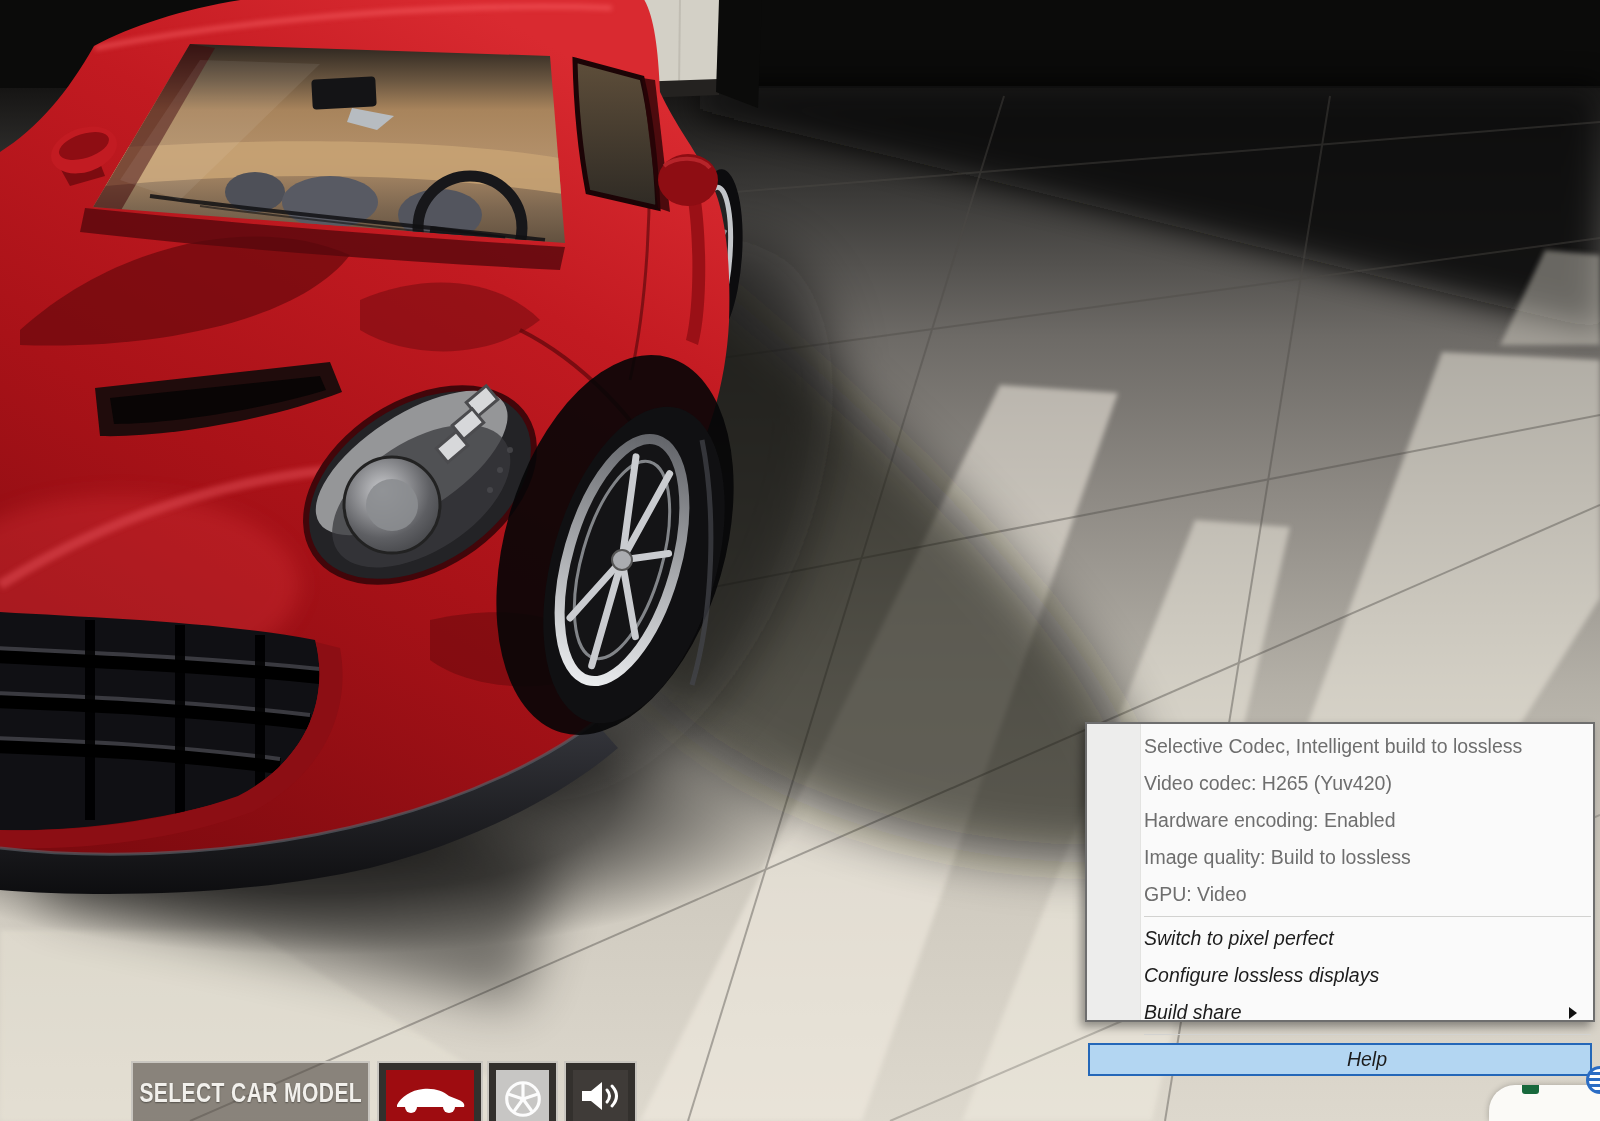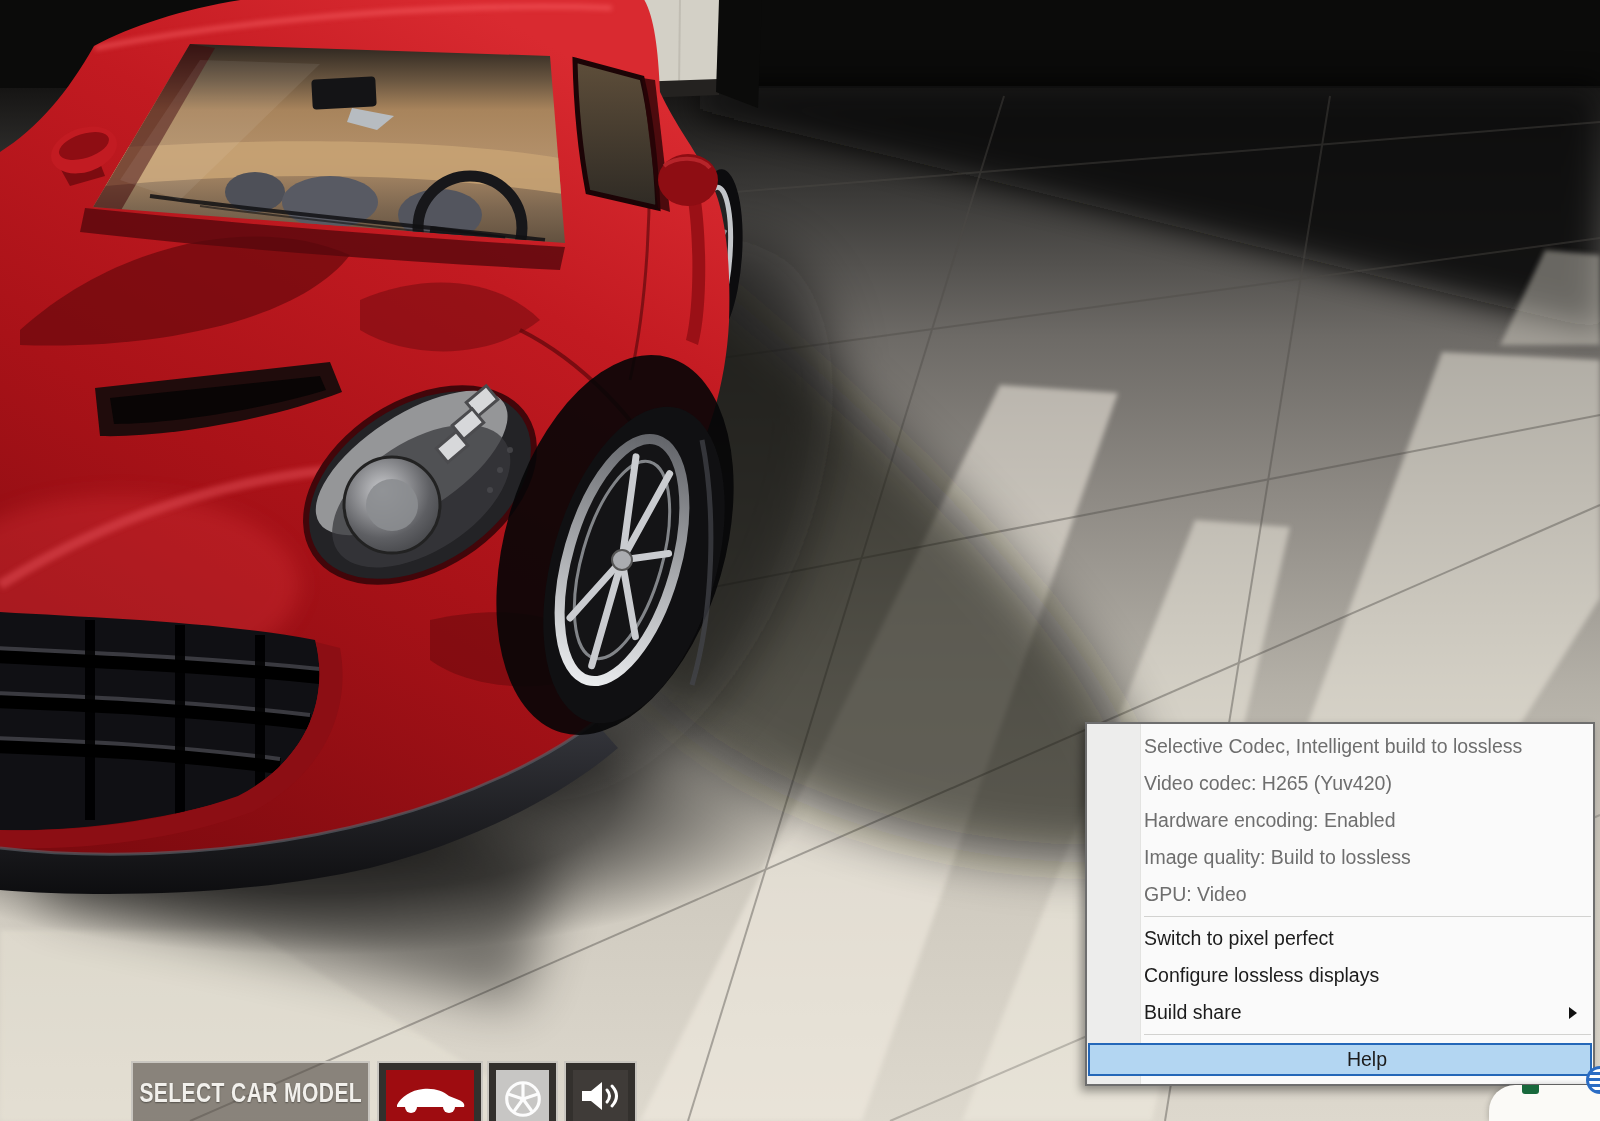--- a/index.html
+++ b/index.html
@@ -3,34 +3,34 @@
 <meta charset="utf-8">
 <style>
   html,body{margin:0;padding:0;background:#000;}
   body{width:1600px;height:1121px;overflow:hidden;position:relative;
        font-family:"Liberation Sans","DejaVu Sans",sans-serif;}
   .viewport{position:absolute;left:0;top:0;width:1600px;height:1121px;}
   .viewport svg{display:block;}
 
   
   .context-menu{
-    position:absolute;left:1085px;top:722px;width:510px;height:364px;
+    position:absolute;left:1085px;top:722px;width:510px;height:300px;
     box-sizing:border-box;border:2px solid #6e6e6e;
     background:var(--menu_bg,#fafafa);
     box-shadow:-4px 5px 9px rgba(0,0,0,.38);
     font-size:19.5px;color:var(--menu_text,#1c1c1c);
   }
   .menu-gutter{position:absolute;left:0;top:0;bottom:0;width:53px;
     background:#ededec;border-right:1px solid #e3e3e1;}
   .menu-list{position:relative;padding-top:4px;}
   .menu-status-item{height:37px;line-height:37px;padding-left:57px;
     color:var(--menu_disabled_text,#6e6e6e);white-space:nowrap;}
   .menu-sep{margin:3px 2px 3px 57px;border-top:1px solid #d2d2d0;height:0;}
   .menu-item{position:relative;height:37px;line-height:37px;padding-left:57px;
-    white-space:nowrap;}
+    white-space:nowrap;font-style:italic;}
   .menu-item.highlighted{
     height:29px;line-height:29px;margin:8px 1px 0 1px;padding-left:54px;
     background:var(--highlight_fill,#b3d6f2);
     border:2px solid var(--highlight_border,#2467b8);box-sizing:content-box;text-align:center;}
   .submenu-arrow{position:absolute;right:16px;top:50%;transform:translateY(-50%);
     width:0;height:0;border-left:8px solid #101010;
     border-top:6.5px solid transparent;border-bottom:6.5px solid transparent;}
 
   
   .tb-box{position:absolute;top:1061px;height:70px;box-sizing:border-box;

